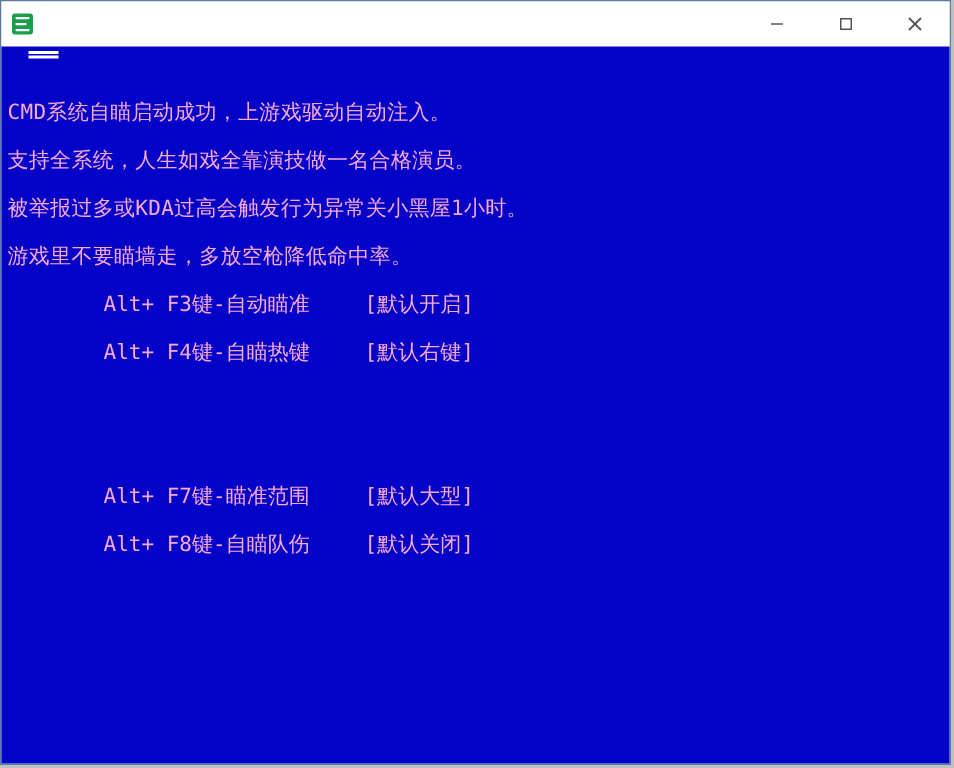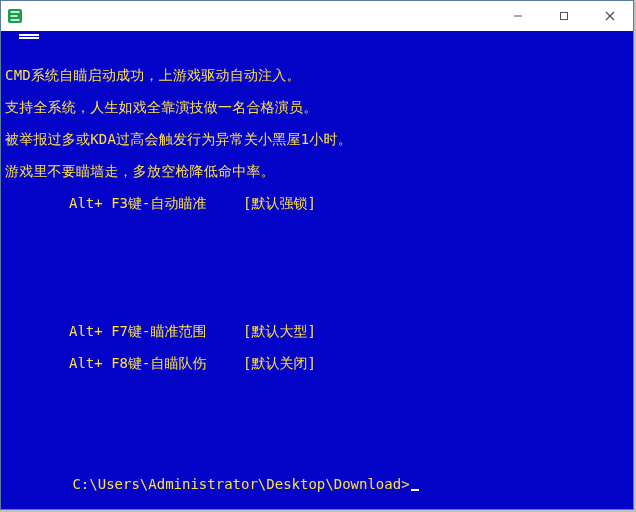--- a/index.html
+++ b/index.html
@@ -52,21 +52,21 @@
     display: flex;
     align-items: center;
     justify-content: center;
     color: #555;
     font-size: 13px;
     font-family: Arial, sans-serif;
   }
   .console {
     flex: 1;
     background: #0404c8;
-    color: #fde047;
+    color: #f9a8d4;
     font-size: 14px;
     line-height: 1.2;
     padding: 0;
     position: relative;
     overflow: hidden;
   }
   .console-inner {
     position: absolute;
     top: 0; left: 0; right: 0; bottom: 0;
   }
@@ -148,28 +148,28 @@
   <div class="console">
     <div class="console-inner">
       <div class="sysmenu"></div>
 
       <div class="line" style="top:36px">CMD系统自瞄启动成功，上游戏驱动自动注入。</div>
       <div class="line" style="top:68px">支持全系统，人生如戏全靠演技做一名合格演员。</div>
       <div class="line" style="top:100px">被举报过多或KDA过高会触发行为异常关小黑屋1小时。</div>
       <div class="line" style="top:132px">游戏里不要瞄墙走，多放空枪降低命中率。</div>
 
       <div class="hotkey-row" style="top:164px">
-        <span class="hk-indent"></span><span class="hk-key">Alt+ F3键-自动瞄准</span><span class="hk-def">[默认强锁]</span>
+        <span class="hk-indent"></span><span class="hk-key">Alt+ F3键-自动瞄准</span><span class="hk-def">[默认开启]</span>
+      </div>
+      <div class="hotkey-row" style="top:196px">
+        <span class="hk-indent"></span><span class="hk-key">Alt+ F4键-自瞄热键</span><span class="hk-def">[默认右键]</span>
       </div>
       <div class="hotkey-row" style="top:292px">
         <span class="hk-indent"></span><span class="hk-key">Alt+ F7键-瞄准范围</span><span class="hk-def">[默认大型]</span>
       </div>
       <div class="hotkey-row" style="top:324px">
         <span class="hk-indent"></span><span class="hk-key">Alt+ F8键-自瞄队伤</span><span class="hk-def">[默认关闭]</span>
       </div>
 
-      <div class="prompt" style="top:428px">
-        <span>C:\Users\Administrator\Desktop\Download&gt;</span><span class="cursor"></span>
-      </div>
     </div>
   </div>
 
 </div>
 
 </body></html>

